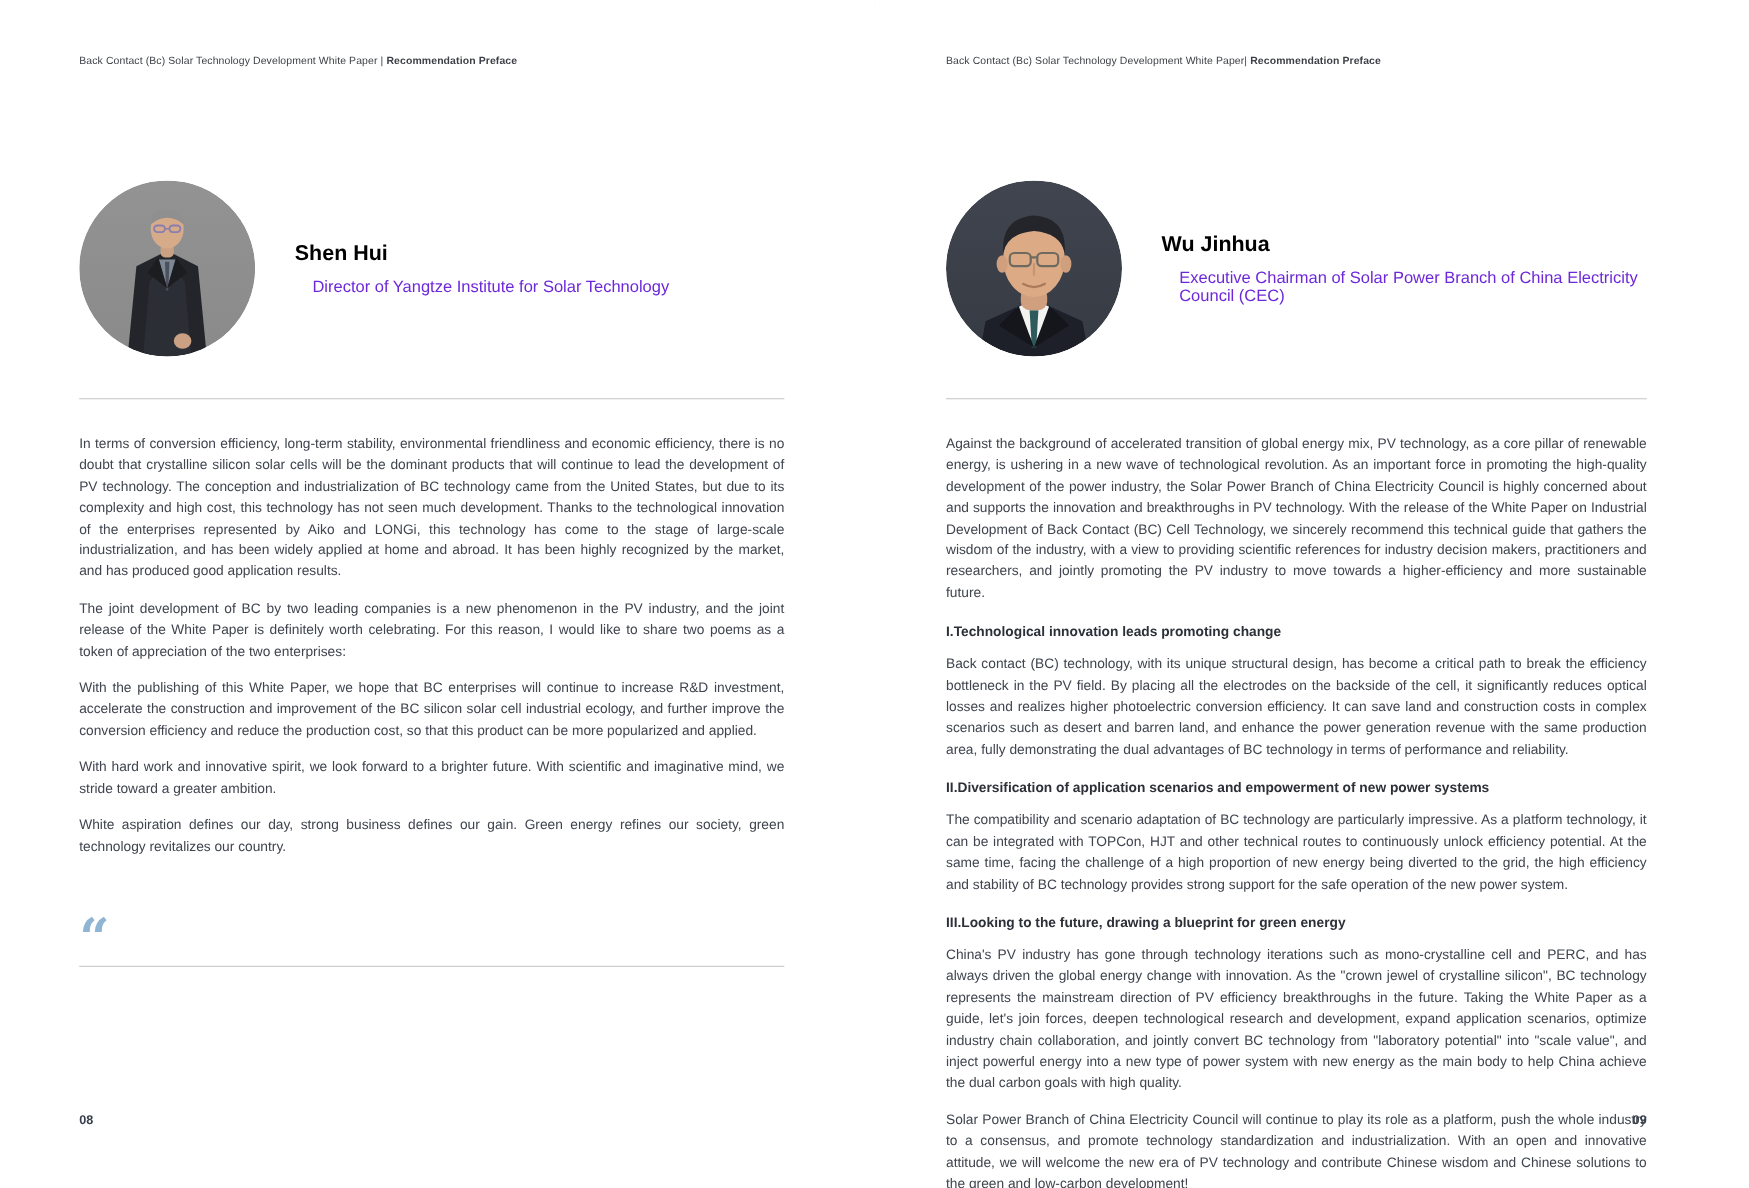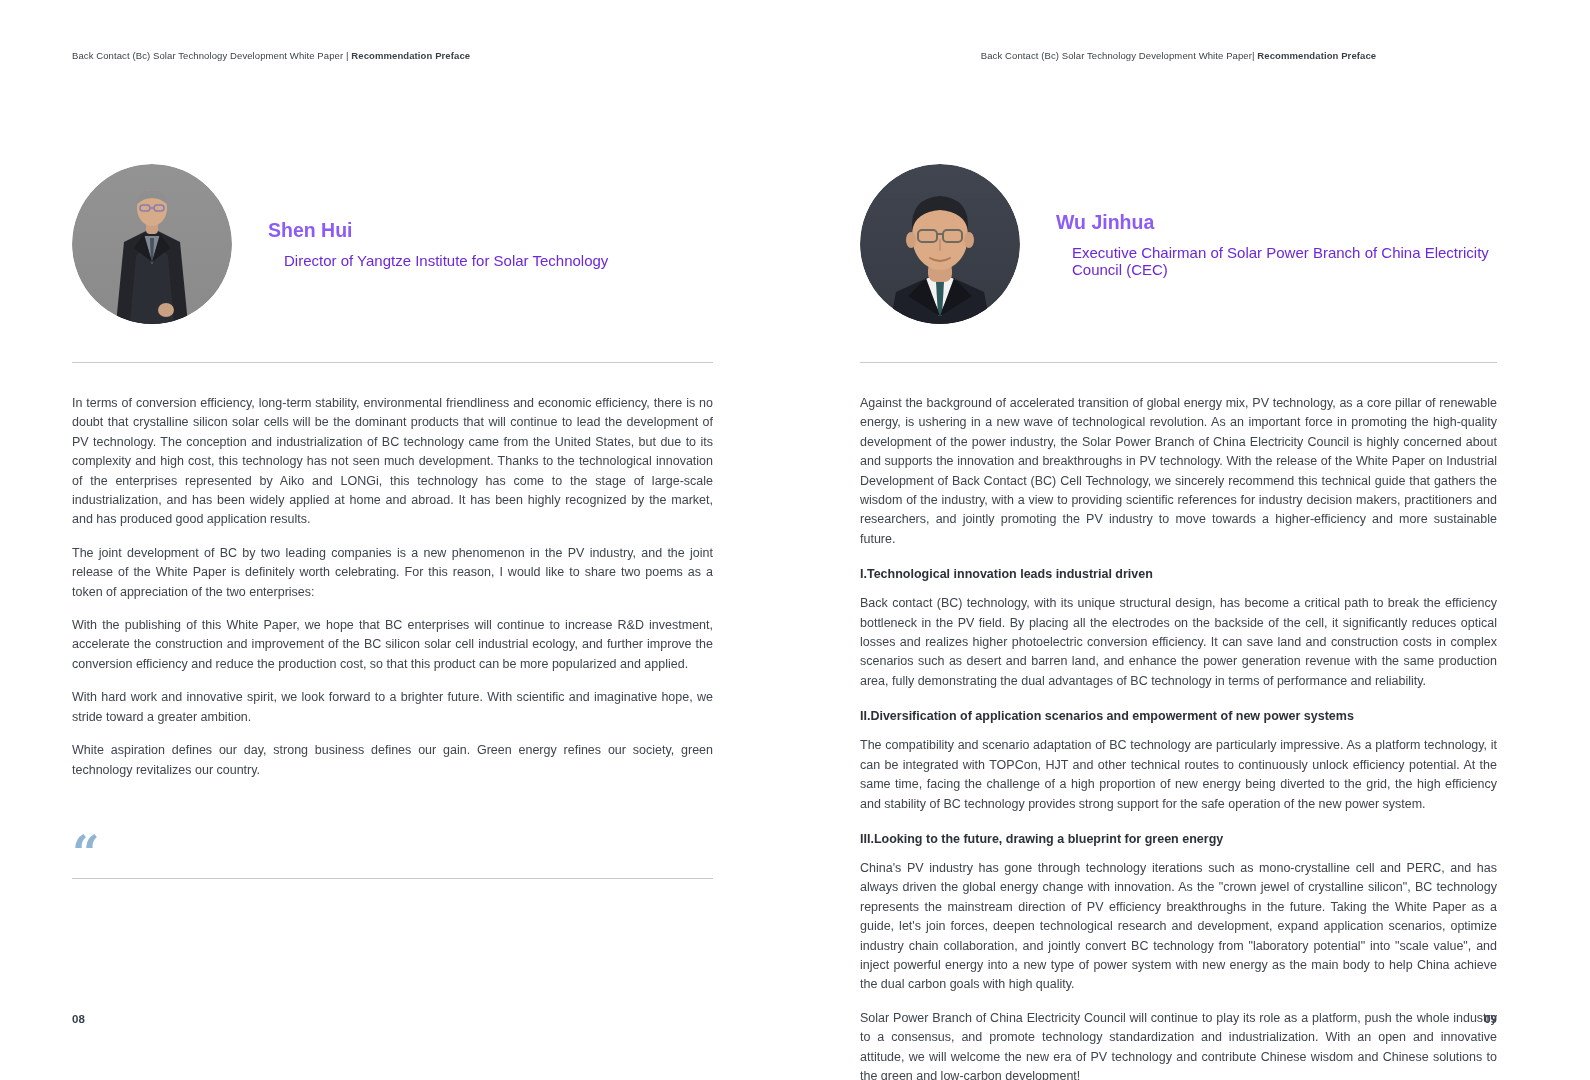--- a/index.html
+++ b/index.html
@@ -37,41 +37,41 @@
   .page-inner-left  { padding: 50px 82px 0 72px; }
   .page-inner-right { padding: 50px 93px 0 65px; }
 
   .doc-header {
     font-size: 9.5px;
     color: #3c3f45;
     letter-spacing: 0.1px;
     white-space: nowrap;
   }
   .doc-header .hdr-section { font-weight: bold; }
-  .doc-header.align-right { text-align: center; }
+  .doc-header.align-right { text-align: left; }
 
   .profile-row {
     display: flex;
     align-items: center;
     gap: 36px;
     margin-top: 103px;
   }
   .avatar {
     width: 160px;
     height: 160px;
     border-radius: 50%;
     overflow: hidden;
     flex: 0 0 160px;
   }
   .avatar svg { display: block; width: 160px; height: 160px; }
 
   .profile-name {
     font-size: 19.5px;
     font-weight: bold;
-    color: #8b5cf6;
+    color: #000000;
     margin: 0;
   }
   .profile-title {
     font-size: 15px;
     color: #6d28d9;
     margin: 10px 0 0 16px;
   }
 
   .divider {
     border: none;
@@ -176,21 +176,21 @@
           <div class="profile-title">Director of Yangtze Institute for Solar Technology</div>
         </div>
       </div>
 
       <hr class="divider">
 
       <div class="body-text">
         <p>In terms of conversion efficiency, long-term stability, environmental friendliness and economic efficiency, there is no doubt that crystalline silicon solar cells will be the dominant products that will continue to lead the development of PV technology. The conception and industrialization of BC technology came from the United States, but due to its complexity and high cost, this technology has not seen much development. Thanks to the technological innovation of the enterprises represented by Aiko and LONGi, this technology has come to the stage of large-scale industrialization, and has been widely applied at home and abroad. It has been highly recognized by the market, and has produced good application results.</p>
         <p>The joint development of BC by two leading companies is a new phenomenon in the PV industry, and the joint release of the White Paper is definitely worth celebrating. For this reason, I would like to share two poems as a token of appreciation of the two enterprises:</p>
         <p>With the publishing of this White Paper, we hope that BC enterprises will continue to increase R&amp;D investment, accelerate the construction and improvement of the BC silicon solar cell industrial ecology, and further improve the conversion efficiency and reduce the production cost, so that this product can be more popularized and applied.</p>
-        <p>With hard work and innovative spirit, we look forward to a brighter future. With scientific and imaginative hope, we stride toward a greater ambition.</p>
+        <p>With hard work and innovative spirit, we look forward to a brighter future. With scientific and imaginative mind, we stride toward a greater ambition.</p>
         <p>White aspiration defines our day, strong business defines our gain. Green energy refines our society, green technology revitalizes our country.</p>
       </div>
 
       <div class="quote-block-left">
         <div class="quote-mark">“</div>
         <hr class="quote-divider">
       </div>
     </div>
     <div class="page-number pn-left">08</div>
   </div>
@@ -248,21 +248,21 @@
           <div class="profile-name">Wu Jinhua</div>
           <div class="profile-title">Executive Chairman of Solar Power Branch of China Electricity Council (CEC)</div>
         </div>
       </div>
 
       <hr class="divider">
 
       <div class="body-text">
         <p>Against the background of accelerated transition of global energy mix, PV technology, as a core pillar of renewable energy, is ushering in a new wave of technological revolution. As an important force in promoting the high-quality development of the power industry, the Solar Power Branch of China Electricity Council is highly concerned about and supports the innovation and breakthroughs in PV technology. With the release of the White Paper on Industrial Development of Back Contact (BC) Cell Technology, we sincerely recommend this technical guide that gathers the wisdom of the industry, with a view to providing scientific references for industry decision makers, practitioners and researchers, and jointly promoting the PV industry to move towards a higher-efficiency and more sustainable future.</p>
 
-        <div class="section-heading">I.Technological innovation leads industrial driven</div>
+        <div class="section-heading">I.Technological innovation leads promoting change</div>
         <p>Back contact (BC) technology, with its unique structural design, has become a critical path to break the efficiency bottleneck in the PV field. By placing all the electrodes on the backside of the cell, it significantly reduces optical losses and realizes higher photoelectric conversion efficiency. It can save land and construction costs in complex scenarios such as desert and barren land, and enhance the power generation revenue with the same production area, fully demonstrating the dual advantages of BC technology in terms of performance and reliability.</p>
 
         <div class="section-heading">II.Diversification of application scenarios and empowerment of new power systems</div>
         <p>The compatibility and scenario adaptation of BC technology are particularly impressive. As a platform technology, it can be integrated with TOPCon, HJT and other technical routes to continuously unlock efficiency potential. At the same time, facing the challenge of a high proportion of new energy being diverted to the grid, the high efficiency and stability of BC technology provides strong support for the safe operation of the new power system.</p>
 
         <div class="section-heading">III.Looking to the future, drawing a blueprint for green energy</div>
         <p>China's PV industry has gone through technology iterations such as mono-crystalline cell and PERC, and has always driven the global energy change with innovation. As the "crown jewel of crystalline silicon", BC technology represents the mainstream direction of PV efficiency breakthroughs in the future. Taking the White Paper as a guide, let's join forces, deepen technological research and development, expand application scenarios, optimize industry chain collaboration, and jointly convert BC technology from "laboratory potential" into "scale value", and inject powerful energy into a new type of power system with new energy as the main body to help China achieve the dual carbon goals with high quality.</p>
         <p>Solar Power Branch of China Electricity Council will continue to play its role as a platform, push the whole industry to a consensus, and promote technology standardization and industrialization. With an open and innovative attitude, we will welcome the new era of PV technology and contribute Chinese wisdom and Chinese solutions to the green and low-carbon development!</p>
       </div>
 

